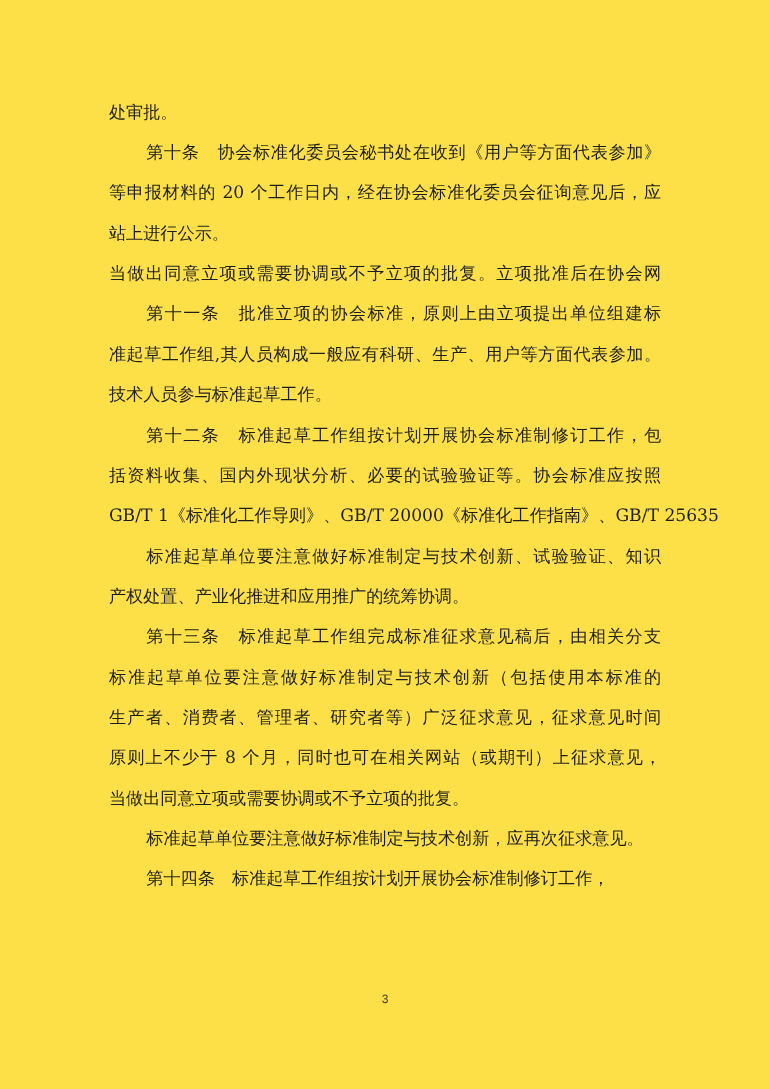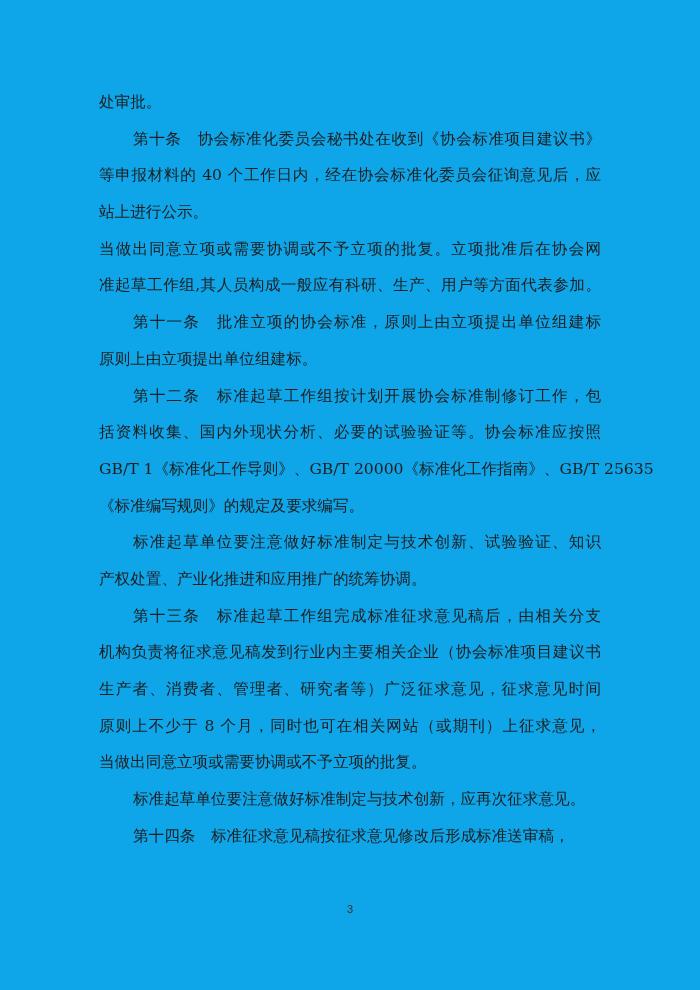--- a/index.html
+++ b/index.html
@@ -1,18 +1,18 @@
 <!DOCTYPE html>
 <html><head>
 <meta charset="utf-8">
 <style>
   html, body { margin: 0; padding: 0; background: #ffffff; }
   body { width: 700px; height: 990px; position: relative; overflow: hidden; }
   .page {
-    position: absolute; left: 0; top: 0; width: 700px; height: 990px; background: #0ea5e9; text-decoration: underline;
+    position: absolute; left: 0; top: 0; width: 700px; height: 990px; background: #fde047; text-decoration: underline;
   }
   .text-block {
     position: absolute; left: 99px; top: 84px; width: 502px;
     font-family: "DejaVu Serif", "Liberation Serif", serif;
     font-size: 15.6px; color: #1e1e1e;
   }
   .line {
     height: 36.7px; line-height: 36.7px; white-space: nowrap;
     text-align: justify; text-align-last: justify;
     overflow: visible;
@@ -23,35 +23,34 @@
     position: absolute; left: 0; width: 700px; top: 903px; text-align: center;
     font-family: "Liberation Sans", sans-serif; font-size: 11px; color: #333;
   }
 </style>
 </head>
 <body>
 
 <div class="page">
   <div class="text-block">
     <div class="line last">处审批。</div>
-    <div class="line indent">第十条　协会标准化委员会秘书处在收到《协会标准项目建议书》</div>
-    <div class="line">等申报材料的 40 个工作日内，经在协会标准化委员会征询意见后，应</div>
+    <div class="line indent">第十条　协会标准化委员会秘书处在收到《用户等方面代表参加》</div>
+    <div class="line">等申报材料的 20 个工作日内，经在协会标准化委员会征询意见后，应</div>
     <div class="line last">站上进行公示。</div>
     <div class="line">当做出同意立项或需要协调或不予立项的批复。立项批准后在协会网</div>
+    <div class="line indent">第十一条　批准立项的协会标准，原则上由立项提出单位组建标</div>
     <div class="line">准起草工作组,其人员构成一般应有科研、生产、用户等方面代表参加。</div>
-    <div class="line indent">第十一条　批准立项的协会标准，原则上由立项提出单位组建标</div>
-    <div class="line last">原则上由立项提出单位组建标。</div>
+    <div class="line last">技术人员参与标准起草工作。</div>
     <div class="line indent">第十二条　标准起草工作组按计划开展协会标准制修订工作，包</div>
     <div class="line">括资料收集、国内外现状分析、必要的试验验证等。协会标准应按照</div>
     <div class="line">GB/T 1《标准化工作导则》、GB/T 20000《标准化工作指南》、GB/T 25635</div>
-    <div class="line last">《标准编写规则》的规定及要求编写。</div>
     <div class="line indent">标准起草单位要注意做好标准制定与技术创新、试验验证、知识</div>
     <div class="line last">产权处置、产业化推进和应用推广的统筹协调。</div>
     <div class="line indent">第十三条　标准起草工作组完成标准征求意见稿后，由相关分支</div>
-    <div class="line">机构负责将征求意见稿发到行业内主要相关企业（协会标准项目建议书</div>
+    <div class="line">标准起草单位要注意做好标准制定与技术创新（包括使用本标准的</div>
     <div class="line">生产者、消费者、管理者、研究者等）广泛征求意见，征求意见时间</div>
     <div class="line">原则上不少于 8 个月，同时也可在相关网站（或期刊）上征求意见，</div>
     <div class="line last">当做出同意立项或需要协调或不予立项的批复。</div>
     <div class="line indent last">标准起草单位要注意做好标准制定与技术创新，应再次征求意见。</div>
-    <div class="line indent last">第十四条　标准征求意见稿按征求意见修改后形成标准送审稿，</div>
+    <div class="line indent last">第十四条　标准起草工作组按计划开展协会标准制修订工作，</div>
   </div>
   <div class="page-number">3</div>
 </div>
 
 </body></html>

